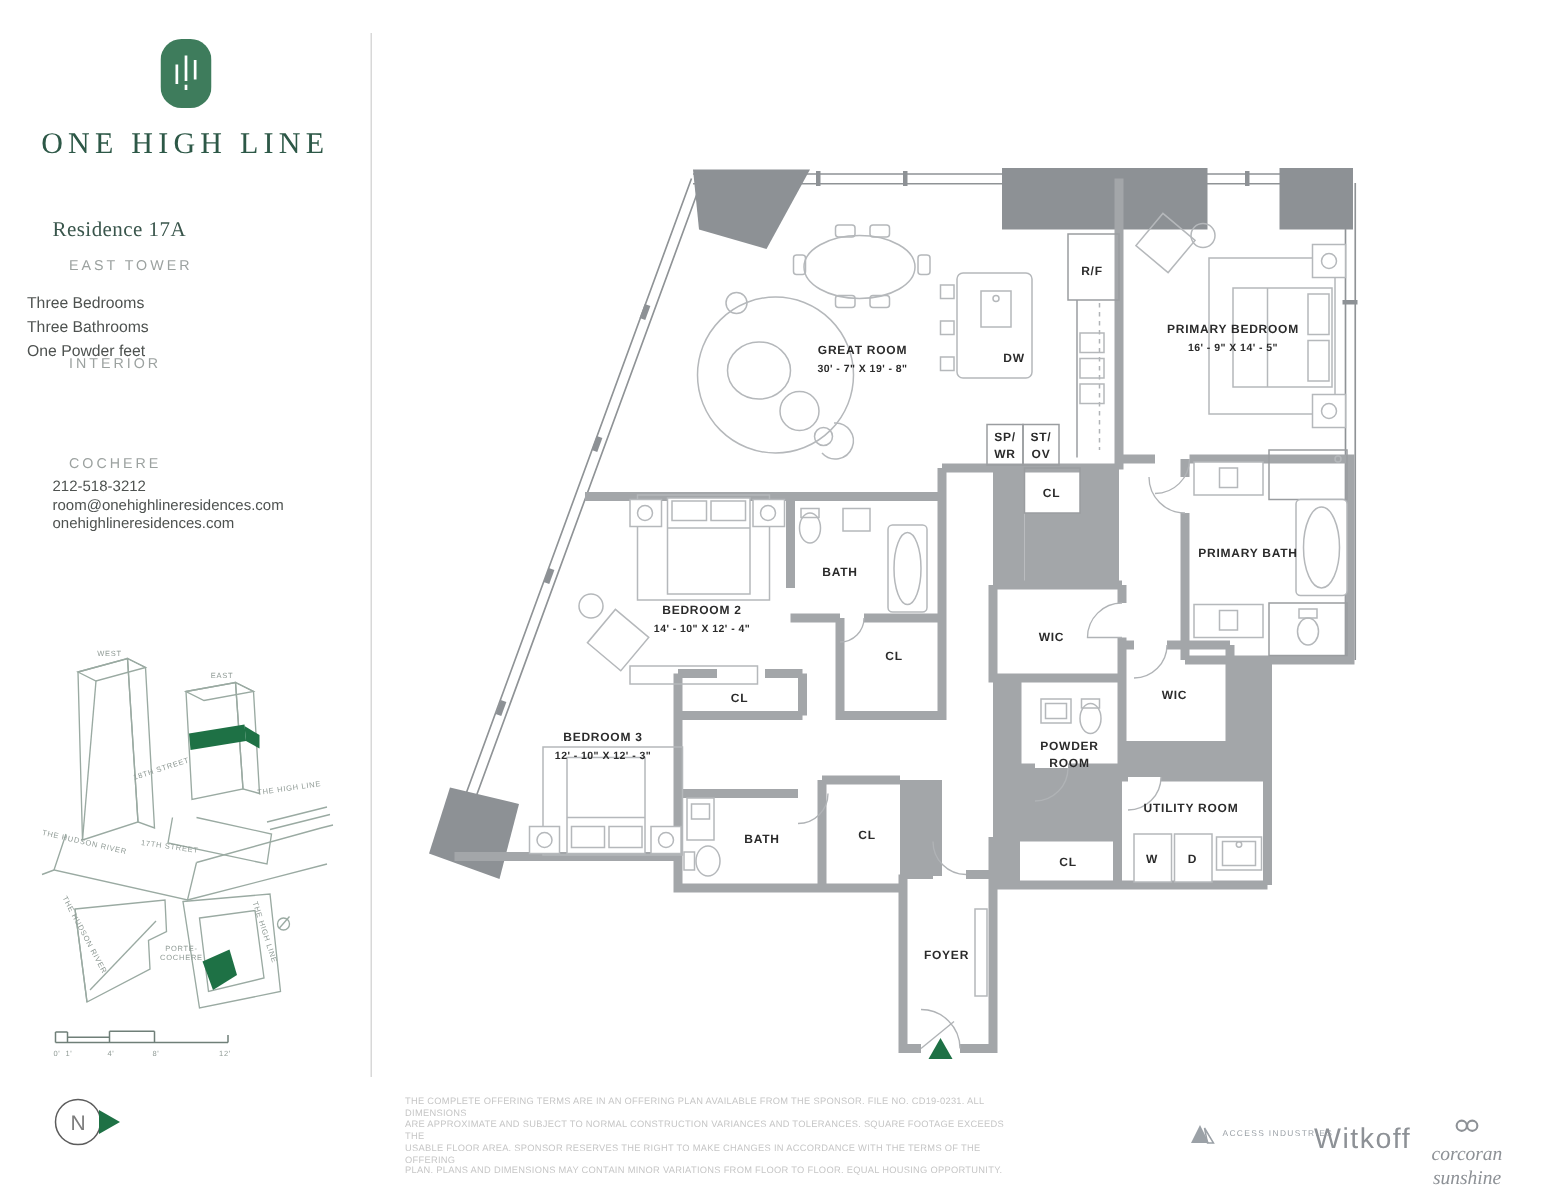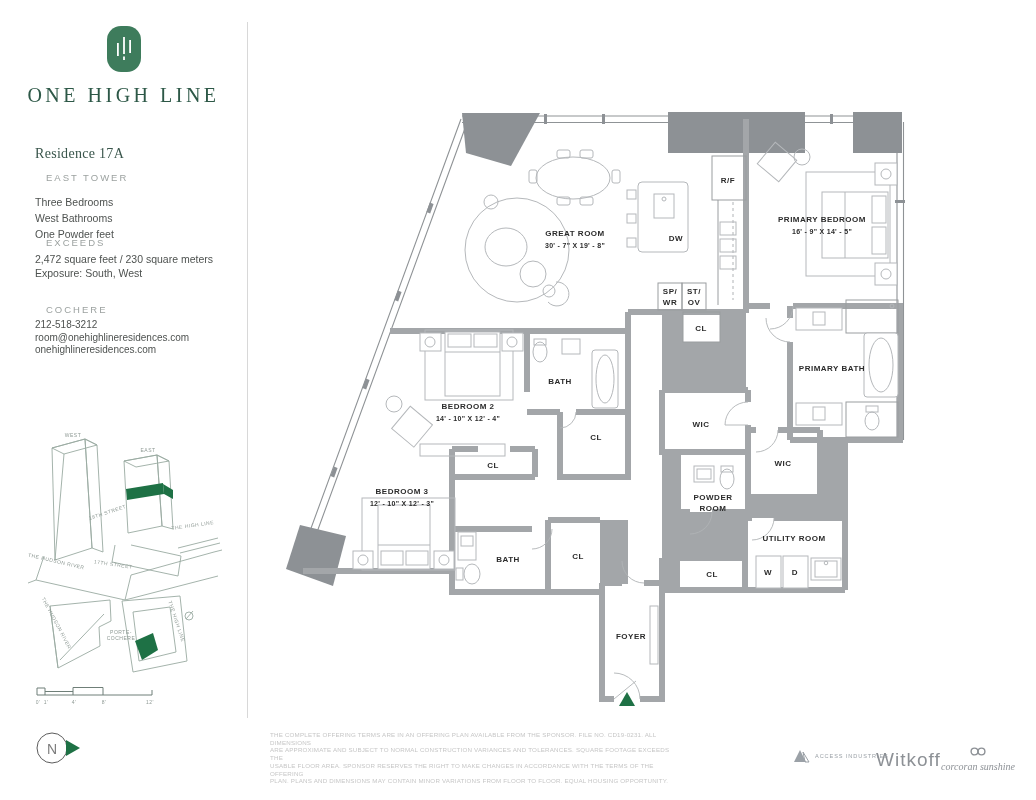--- a/index.html
+++ b/index.html
@@ -8,33 +8,33 @@
   .abs{position:absolute;}
   
   .divider{left:247px;top:22px;width:1px;height:696px;background:#d8d8d8;}
   .brand{left:0;top:26px;width:247px;text-align:center;}
   .wordmark{margin-top:8px;font-family:"Liberation Serif",serif;font-size:20px;
             letter-spacing:3.5px;color:#2d5847;}
   .res-title{left:35px;top:146px;font-family:"Liberation Serif",serif;font-size:14px;
              color:#3a564c;letter-spacing:.3px;}
   .kicker{font-size:9.5px;letter-spacing:2px;color:#9ca2a0;margin-left:11px;}
   .tower{left:35px;top:172px;}
-  .feat{left:35px;top:194px;font-size:10.5px;color:#4e5250;line-height:16px;}
+  .feat{left:18px;top:194px;font-size:10.5px;color:#4e5250;line-height:16px;}
   .interior-label{left:35px;top:237px;}
   .interior-text{left:35px;top:252px;font-size:10.5px;color:#4e5250;line-height:14px;}
   .contact-label{left:35px;top:304px;}
   .contact-text{left:35px;top:319px;font-size:10px;color:#4e5250;line-height:12.5px;}
   
   .disclaimer{left:270px;top:731px;width:400px;font-size:6.2px;line-height:7.7px;
               color:#c6c6c6;letter-spacing:.2px;}
   .partner-access{left:793px;top:748px;display:flex;align-items:center;gap:4px;}
   .access-text{font-size:5.6px;letter-spacing:.9px;color:#9ba1a7;}
   .partner-witkoff{left:876px;top:749px;font-size:19px;letter-spacing:1px;color:#8d9196;}
   .partner-corcoran{left:938px;top:742px;width:80px;text-align:center;}
-  .corcoran-text{font-family:"Liberation Serif",serif;font-style:italic;font-size:10px;
+  .corcoran-text{font-family:"Liberation Serif",serif;font-style:italic;font-size:13px;
                  color:#8d9196;margin-top:1px;}
   
   text{font-family:"Liberation Sans",sans-serif;}
   .rm{font-size:8px;font-weight:bold;fill:#2b2b2b;letter-spacing:.5px;text-anchor:middle;}
   .dim{font-size:7px;font-weight:bold;fill:#2b2b2b;letter-spacing:.3px;text-anchor:middle;}
   .tiny{font-size:5px;fill:#8f9a95;letter-spacing:.5px;text-anchor:middle;}
   .wall{stroke:#a3a6a9;stroke-width:6;fill:none;stroke-linecap:butt;}
   .thin{stroke:#9a9da0;stroke-width:1;fill:none;}
   .win{stroke:#8f9396;stroke-width:1.1;fill:none;}
   .furn{stroke:#b5b8bb;stroke-width:1;fill:#ffffff;}
@@ -60,29 +60,25 @@
       <rect x="22.2" y="14" width="1.8" height="13" fill="#ffffff"></rect>
     </svg>
     <div class="wordmark">ONE HIGH LINE</div>
   </div>
 
   <div class="abs res-title">Residence 17A</div>
   <div class="abs kicker tower">EAST TOWER</div>
 
   <div class="abs feat">
     <div>Three Bedrooms</div>
-    <div>West Bathrooms</div>
+    <div>Three Bathrooms</div>
     <div>One Powder feet</div>
   </div>
 
-  <div class="abs kicker interior-label">EXCEEDS</div>
-  <div class="abs interior-text">
-    <div>2,472 square feet / 230 square meters</div>
-    <div>Exposure: South, West</div>
-  </div>
+  <div class="abs kicker interior-label">INTERIOR</div>
 
   <div class="abs kicker contact-label">COCHERE</div>
   <div class="abs contact-text">
     <div>212-518-3212</div>
     <div>room@onehighlineresidences.com</div>
     <div>onehighlineresidences.com</div>
   </div>
 
   <svg class="abs" style="left:0;top:0" width="1036" height="800" viewBox="0 0 1036 800">
 

